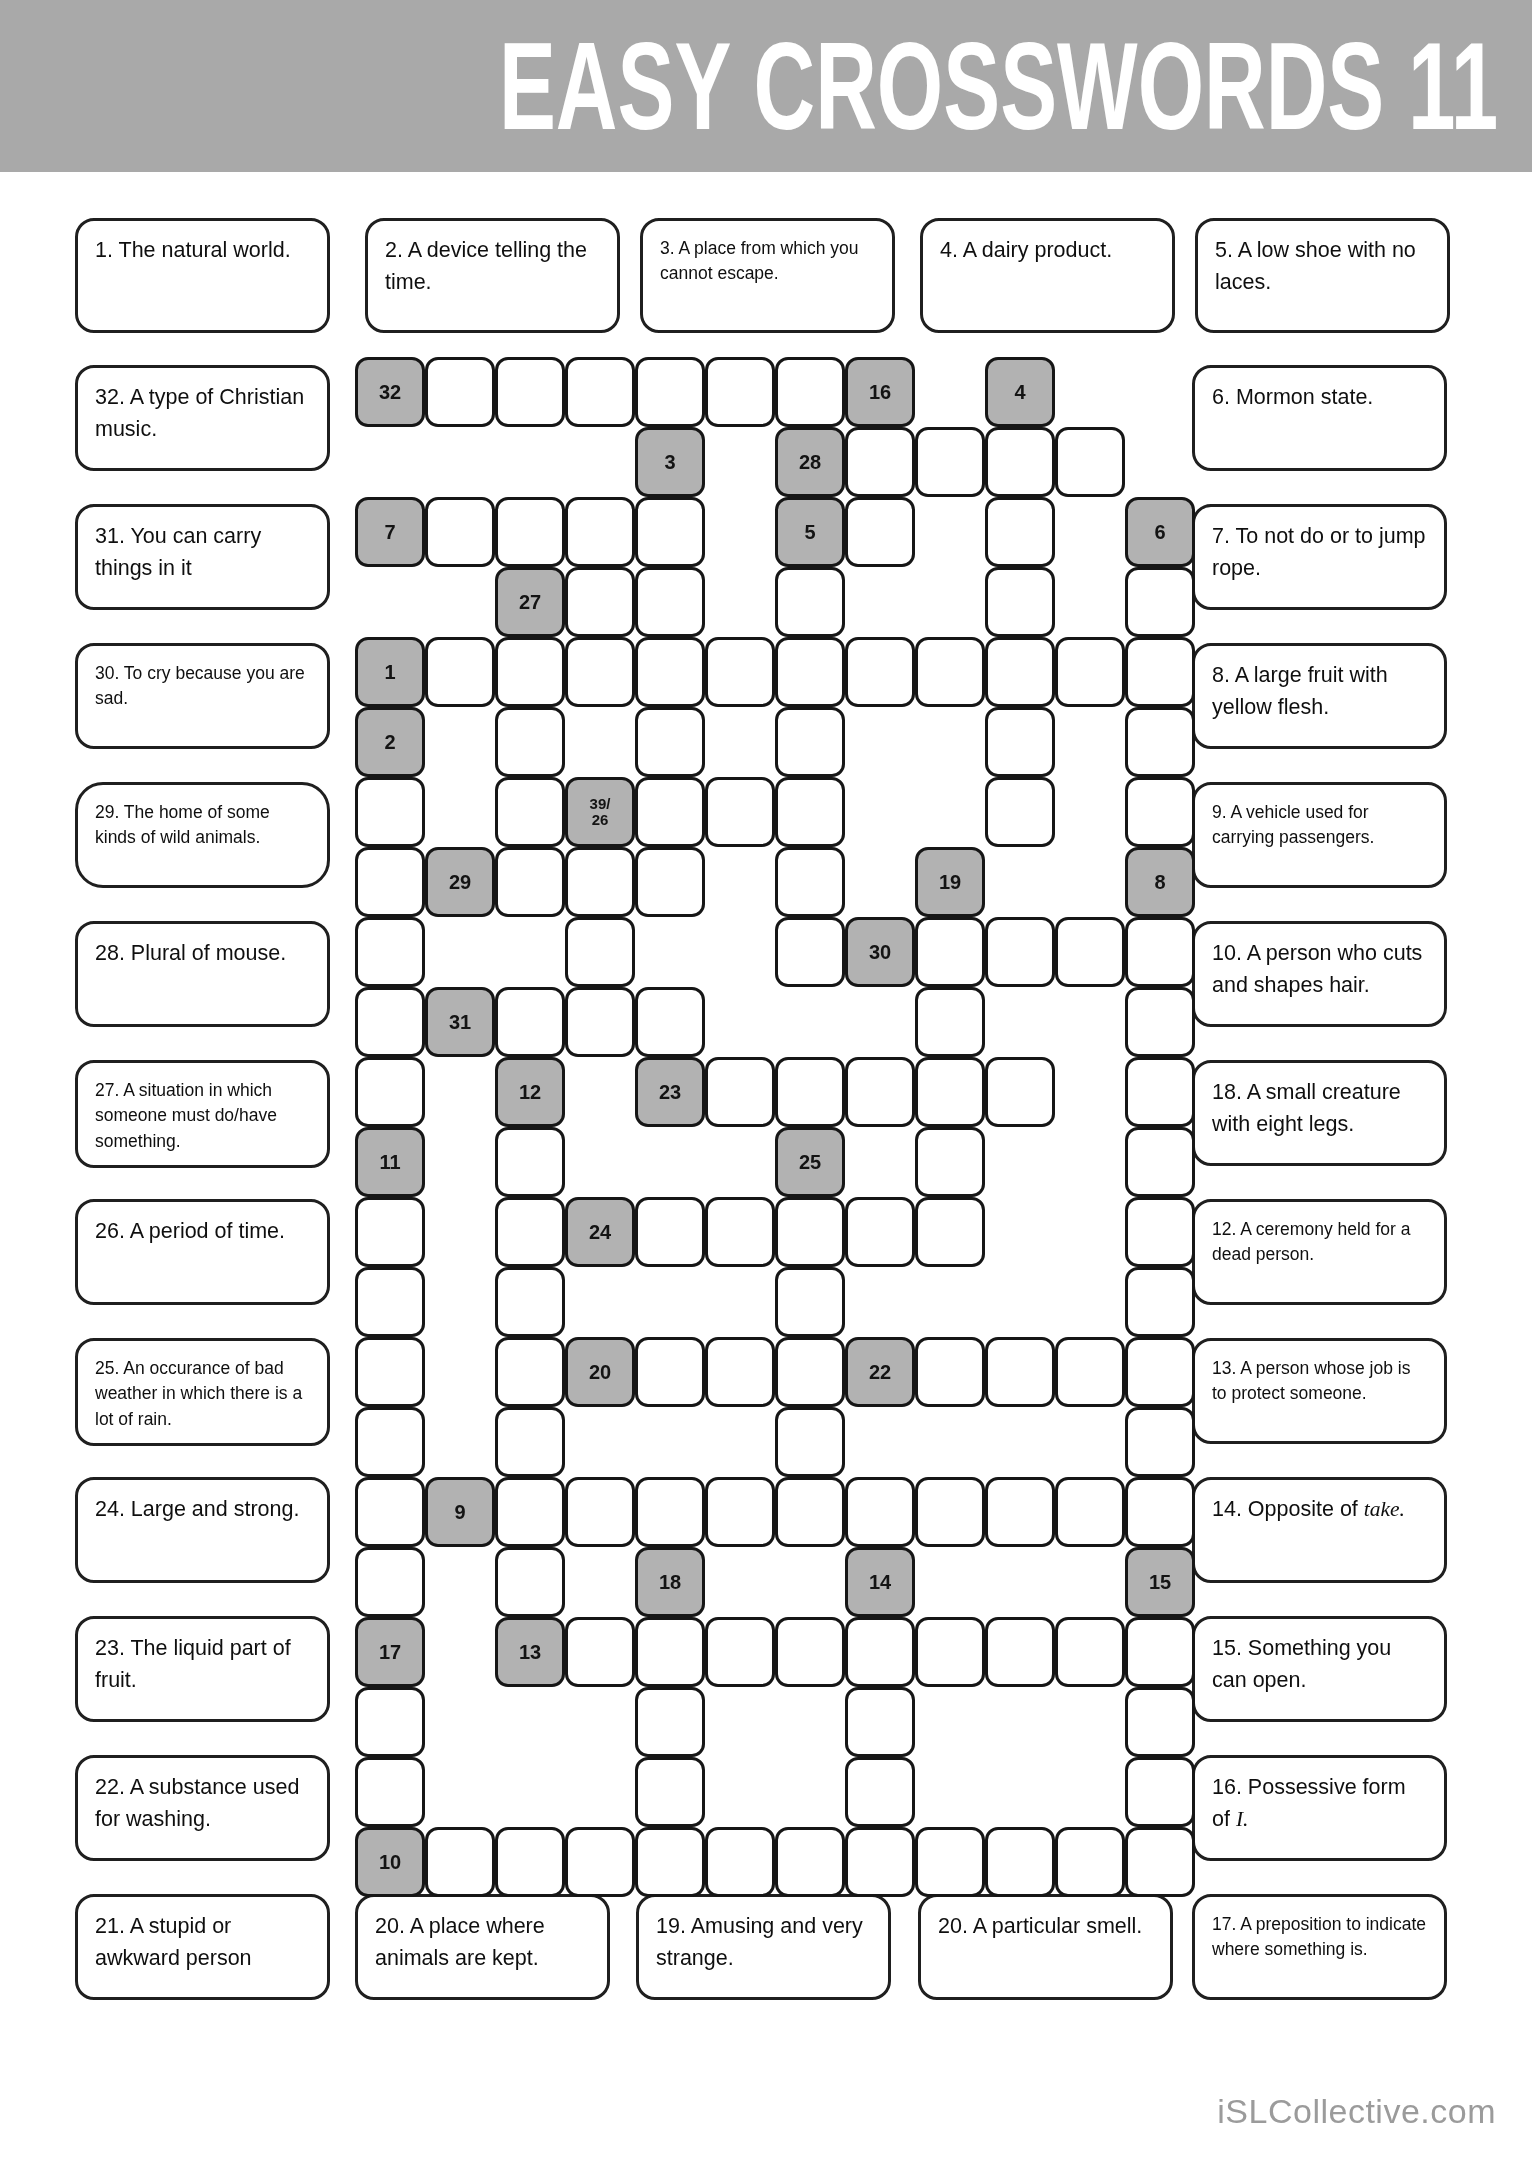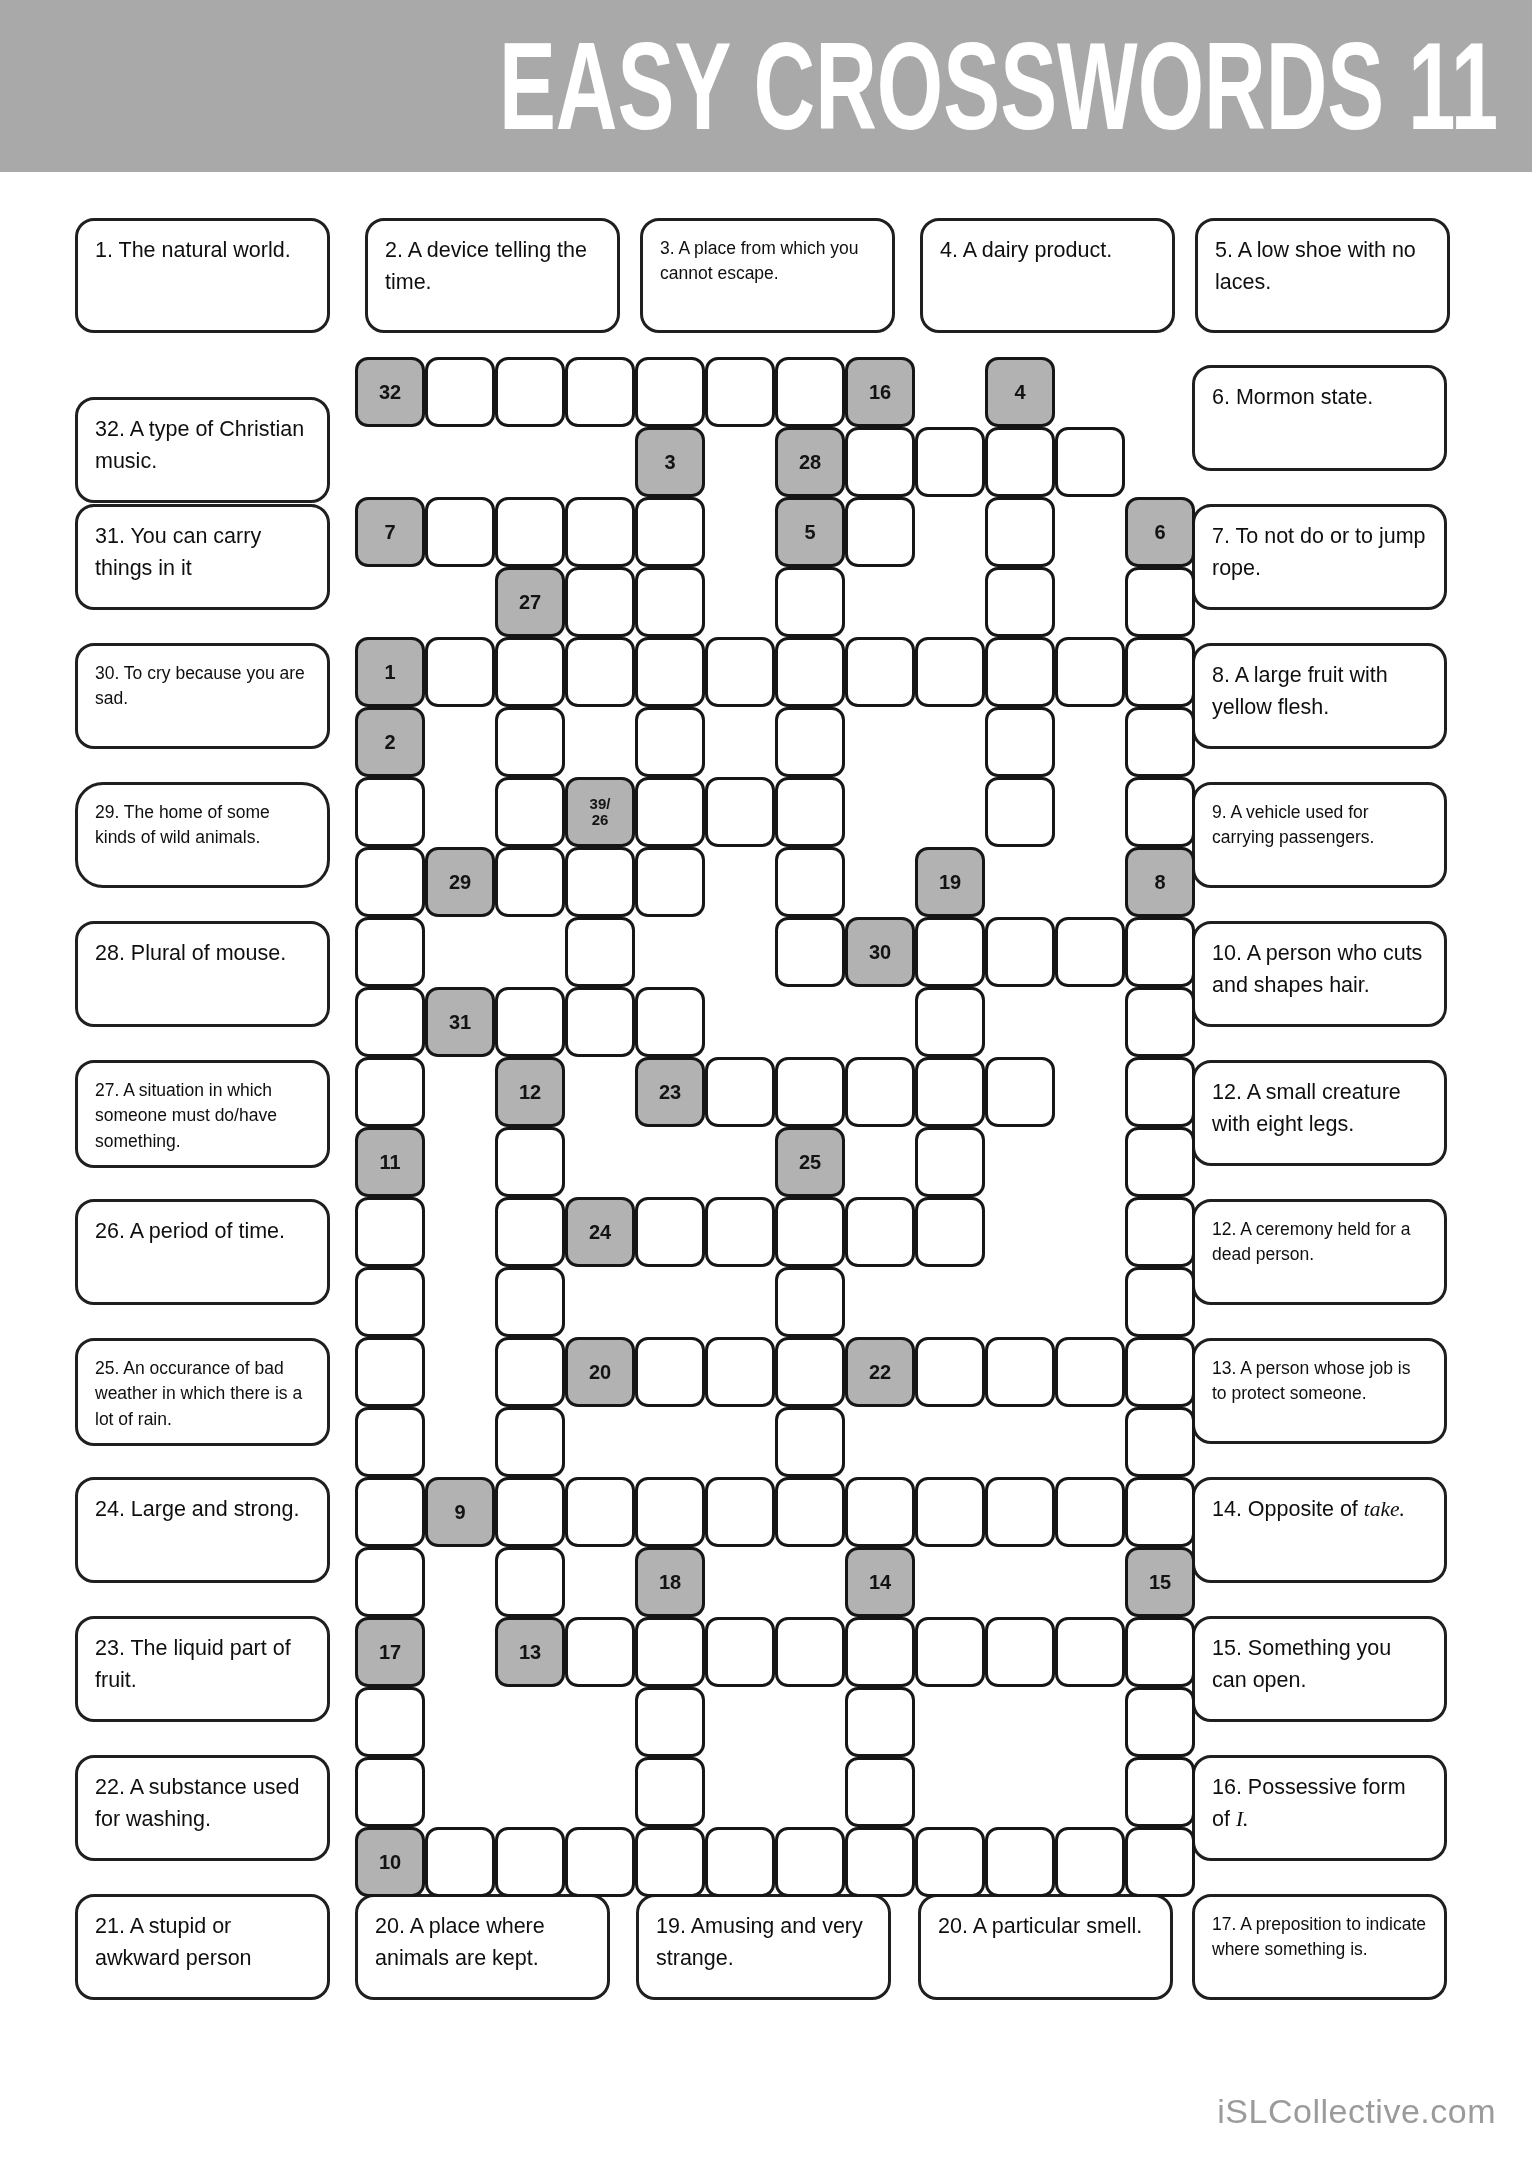--- a/index.html
+++ b/index.html
@@ -47,38 +47,38 @@
 
 <div class="page">
   <div class="band"></div>
   <div class="title">EASY CROSSWORDS 11</div>
   <div id="stage">
       <div class="clue-box top-row" style="left: 75px; top: 218px;"><span>1. The natural world.</span></div>
       <div class="clue-box top-row" style="left: 365px; top: 218px;"><span>2. A device telling the time.</span></div>
       <div class="clue-box small top-row" style="left: 640px; top: 218px;"><span>3. A place from which you cannot escape.</span></div>
       <div class="clue-box top-row" style="left: 920px; top: 218px;"><span>4. A dairy product.</span></div>
       <div class="clue-box top-row" style="left: 1195px; top: 218px;"><span>5. A low shoe with no laces.</span></div>
-      <div class="clue-box" style="left: 75px; top: 365px; margin-top: 32px;"><span>32. A type of Christian music.</span></div>
+      <div class="clue-box" style="left: 75px; top: 365px;"><span>32. A type of Christian music.</span></div>
       <div class="clue-box" style="left: 75px; top: 504px;"><span>31. You can carry things in it</span></div>
       <div class="clue-box small" style="left: 75px; top: 643px;"><span>30. To cry because you are sad.</span></div>
       <div class="clue-box small" style="left: 75px; top: 782px; border-radius: 28px;"><span>29. The home of some kinds of wild animals.</span></div>
       <div class="clue-box" style="left: 75px; top: 921px;"><span>28. Plural of mouse.</span></div>
       <div class="clue-box small" style="left: 75px; top: 1060px;"><span>27. A situation in which someone must do/have something.</span></div>
       <div class="clue-box" style="left: 75px; top: 1199px;"><span>26. A period of time.</span></div>
       <div class="clue-box small" style="left: 75px; top: 1338px;"><span>25. An occurance of bad weather in which there is a lot of rain.</span></div>
       <div class="clue-box" style="left: 75px; top: 1477px;"><span>24. Large and strong.</span></div>
       <div class="clue-box" style="left: 75px; top: 1616px;"><span>23. The liquid part of fruit.</span></div>
       <div class="clue-box" style="left: 75px; top: 1755px;"><span>22. A substance used for washing.</span></div>
       <div class="clue-box" style="left: 75px; top: 1894px;"><span>21. A stupid or awkward person</span></div>
       <div class="clue-box" style="left: 1192px; top: 365px;"><span>6. Mormon state.</span></div>
       <div class="clue-box" style="left: 1192px; top: 504px;"><span>7. To not do or to jump rope.</span></div>
       <div class="clue-box" style="left: 1192px; top: 643px;"><span>8. A large fruit with yellow flesh.</span></div>
       <div class="clue-box small" style="left: 1192px; top: 782px;"><span>9. A vehicle used for carrying passengers.</span></div>
       <div class="clue-box" style="left: 1192px; top: 921px;"><span>10. A person who cuts and shapes hair.</span></div>
-      <div class="clue-box" style="left: 1192px; top: 1060px;"><span>12. A small creature with eight legs.</span></div>
+      <div class="clue-box" style="left: 1192px; top: 1060px;"><span>18. A small creature with eight legs.</span></div>
       <div class="clue-box small" style="left: 1192px; top: 1199px;"><span>12. A ceremony held for a dead person.</span></div>
       <div class="clue-box small" style="left: 1192px; top: 1338px;"><span>13. A person whose job is to protect someone.</span></div>
       <div class="clue-box" style="left: 1192px; top: 1477px;"><span>14. Opposite of <em>take.</em></span></div>
       <div class="clue-box" style="left: 1192px; top: 1616px;"><span>15. Something you can open.</span></div>
       <div class="clue-box" style="left: 1192px; top: 1755px;"><span>16. Possessive form of <em>I.</em></span></div>
       <div class="clue-box small" style="left: 1192px; top: 1894px;"><span>17. A preposition to indicate where something is.</span></div>
       <div class="clue-box" style="left: 355px; top: 1894px;"><span>20. A place where animals are kept.</span></div>
       <div class="clue-box" style="left: 636px; top: 1894px;"><span>19. Amusing and very strange.</span></div>
       <div class="clue-box" style="left: 918px; top: 1894px;"><span>20. A particular smell.</span></div>
       <div class="cell" style="left: 425px; top: 357px;"></div>

